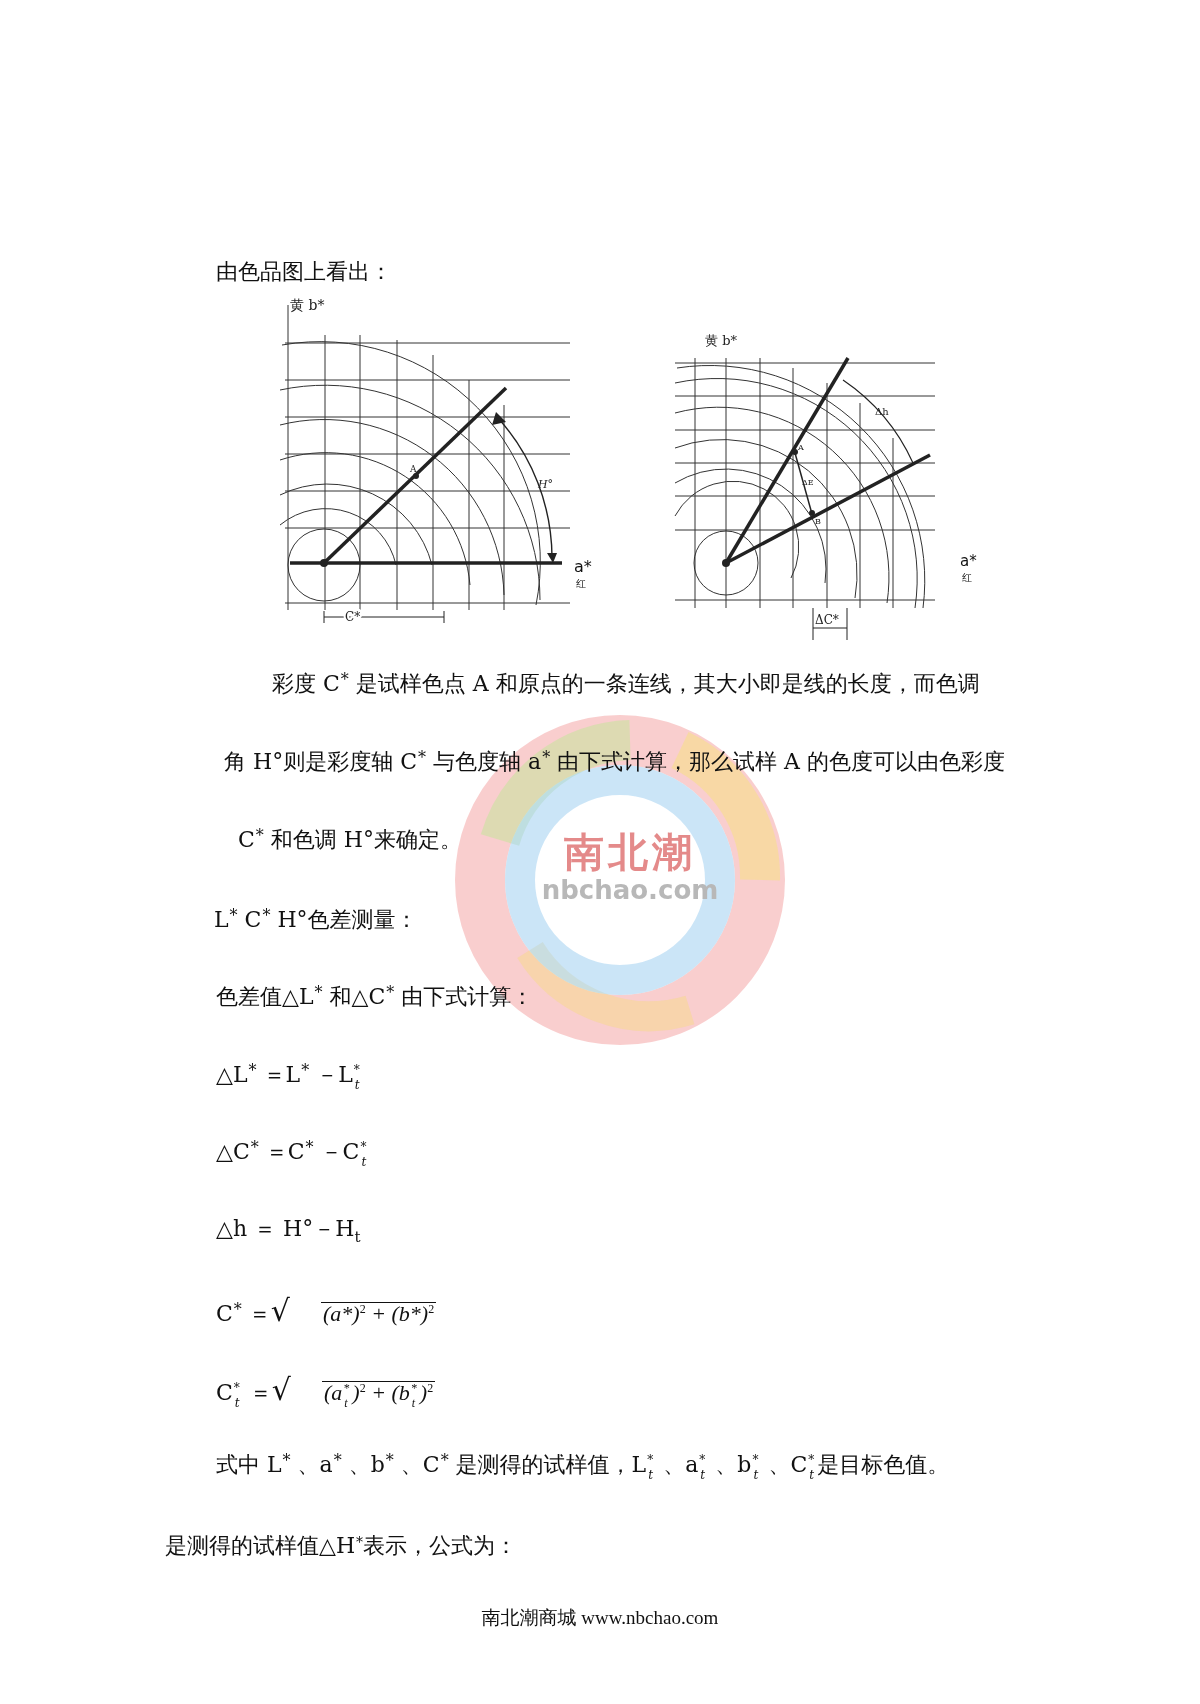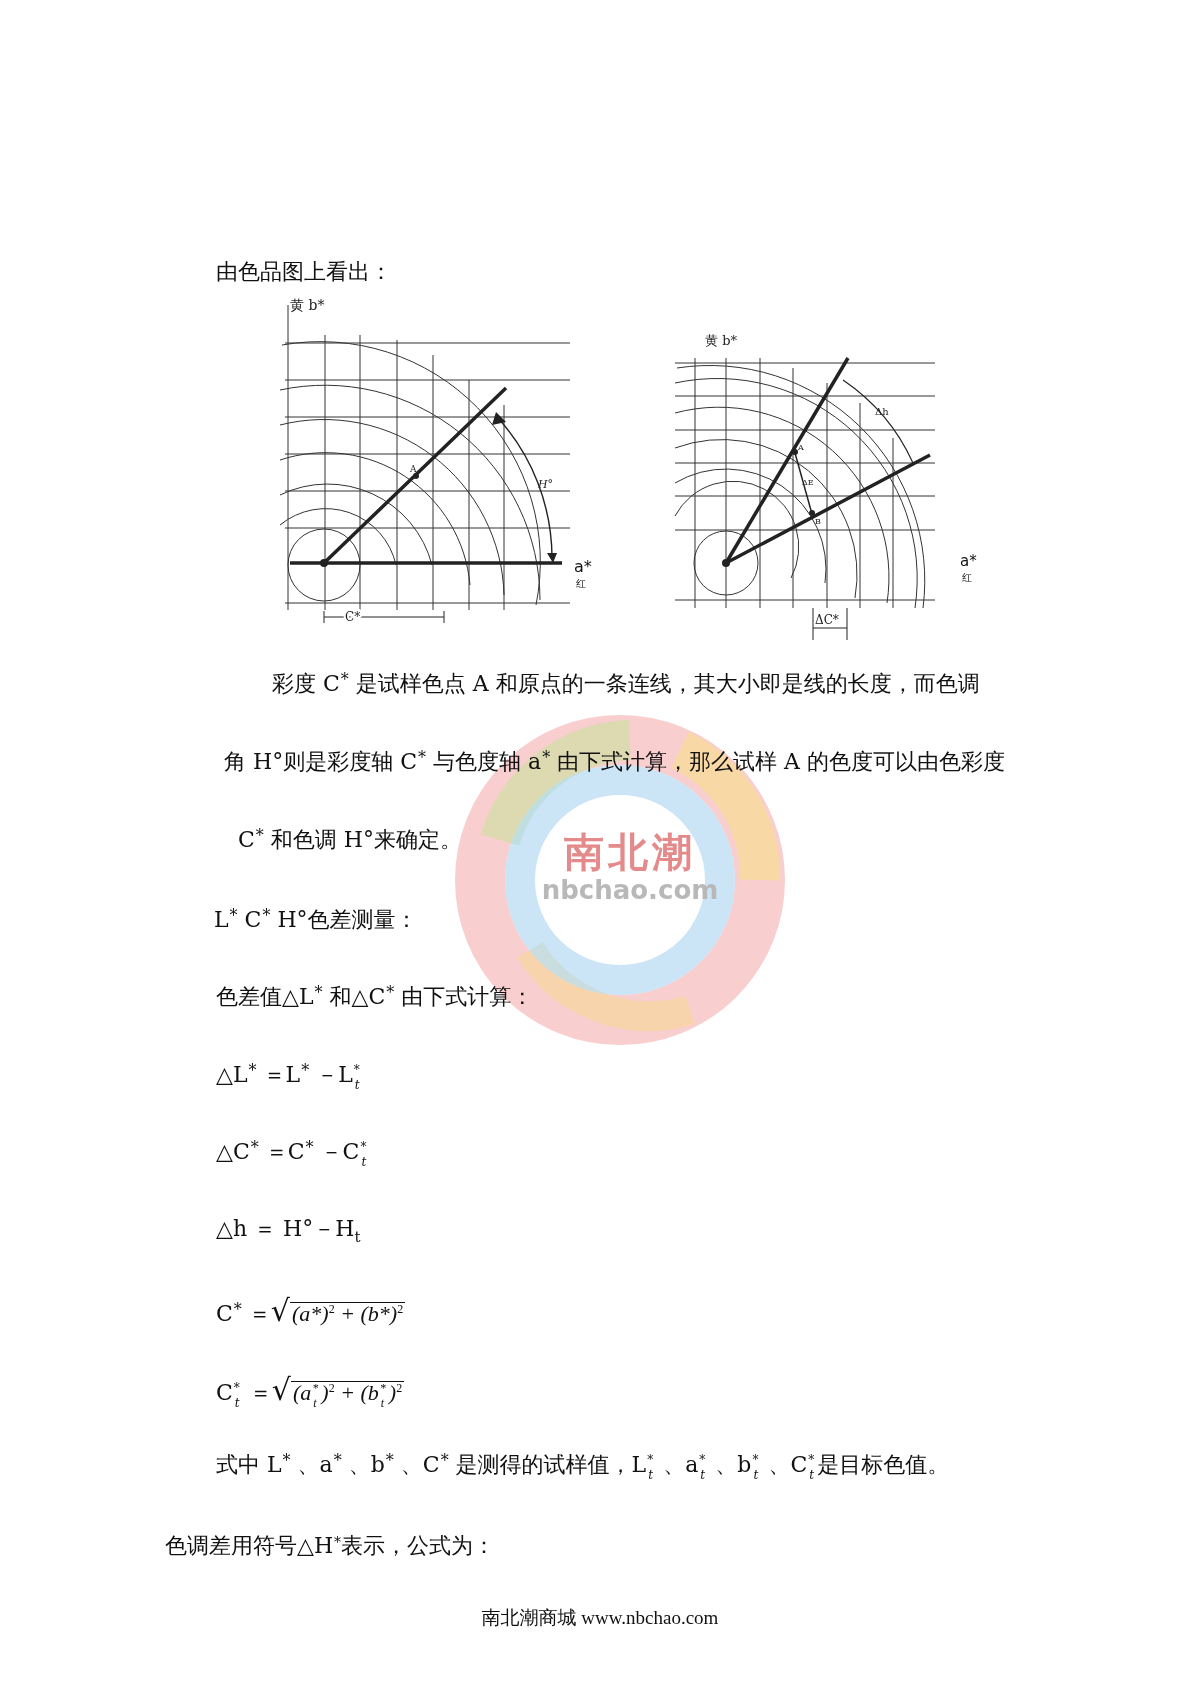--- a/index.html
+++ b/index.html
@@ -9,21 +9,21 @@
   sup.s { font-size:16px; vertical-align:6px; margin-left:1px; }
   .st { display:inline-block; position:relative; width:10px; height:18px; vertical-align:-6px; }
   .st .a { position:absolute; top:-6px; left:1px; font-size:12px; }
   .st .t { position:absolute; top:9px; left:2px; font-size:12px; font-style:italic; }
   .sub { font-size:15px; vertical-align:-6px; }
   .fig { position:absolute; }
   .fig svg { display:block; }
   .watermark { position:absolute; left:430px; top:690px; width:400px; height:380px; pointer-events:none; }
   .wm-text { position:absolute; left:0; width:100%; text-align:center; font-family:"DejaVu Sans","Liberation Sans",sans-serif; }
   .math { font-family:"Liberation Serif","DejaVu Serif",serif; font-style:italic; }
-  .sqrt { display:inline-block; border-top:1.5px solid #111; padding:0 2px 0 2px; }
+  .sqrt { display:inline-block; border-top:1.5px solid #111; padding:0 2px 0 2px;margin-left:31px; }
   .footer { position:absolute; top:1605px; left:0; width:1200px; text-align:center; font-size:19px;
             font-family:"Liberation Serif","DejaVu Serif",serif; }
 </style>
 </head>
 <body>
 
 <div class="watermark">
   <svg width="400" height="380" viewBox="0 0 400 380">
     <circle cx="190" cy="190" r="140" fill="none" stroke="#f4a6a6" stroke-width="50" opacity="0.55"></circle>
     <path d="M70 150 A140 140 0 0 1 200 50" fill="none" stroke="#c9e3a0" stroke-width="40" opacity="0.6"></path>
@@ -141,15 +141,15 @@
 <div class="txt" style="left:216px;top:1140px;"><span>△C</span><sup class="s">*</sup><span> ＝C</span><sup class="s">*</sup><span> －C</span><span class="st"><span class="a">*</span><span class="t">t</span></span></div>
 
 <div class="txt" style="left:216px;top:1218px;"><span>△h ＝ H°－H</span><span class="sub">t</span></div>
 
 <div class="txt" style="left:216px;top:1296px;"><span>C</span><sup class="s">*</sup><span> ＝</span><span style="font-size:30px;">√</span><span class="sqrt math">(a*)<sup style="font-size:12px;font-style:normal">2</sup> + (b*)<sup style="font-size:12px;font-style:normal">2</sup></span></div>
 
 <div class="txt" style="left:216px;top:1375px;"><span>C</span><span class="st"><span class="a">*</span><span class="t">t</span></span><span> ＝</span><span style="font-size:30px;">√</span><span class="sqrt math">(a<span class="st"><span class="a">*</span><span class="t">t</span></span>)<sup style="font-size:12px;font-style:normal">2</sup> + (b<span class="st"><span class="a">*</span><span class="t">t</span></span>)<sup style="font-size:12px;font-style:normal">2</sup></span></div>
 
 <div class="txt" style="left:216px;top:1453px;"><span>式中 L</span><sup class="s">*</sup><span> 、a</span><sup class="s">*</sup><span> 、b</span><sup class="s">*</sup><span> 、C</span><sup class="s">*</sup><span> 是测得的试样值，L</span><span class="st"><span class="a">*</span><span class="t">t</span></span><span> 、a</span><span class="st"><span class="a">*</span><span class="t">t</span></span><span> 、b</span><span class="st"><span class="a">*</span><span class="t">t</span></span><span> 、C</span><span class="st"><span class="a">*</span><span class="t">t</span></span><span>是目标色值。</span></div>
 
-<div class="txt" style="left:165px;top:1535px;"><span>色调差用符号△H</span><sup class="s" style="font-size:14px">*</sup><span>表示，公式为：</span></div>
+<div class="txt" style="left:165px;top:1535px;"><span>是测得的试样值△H</span><sup class="s" style="font-size:14px">*</sup><span>表示，公式为：</span></div>
 
 <div class="footer">南北潮商城  www.nbchao.com</div>
 
 </body></html>

